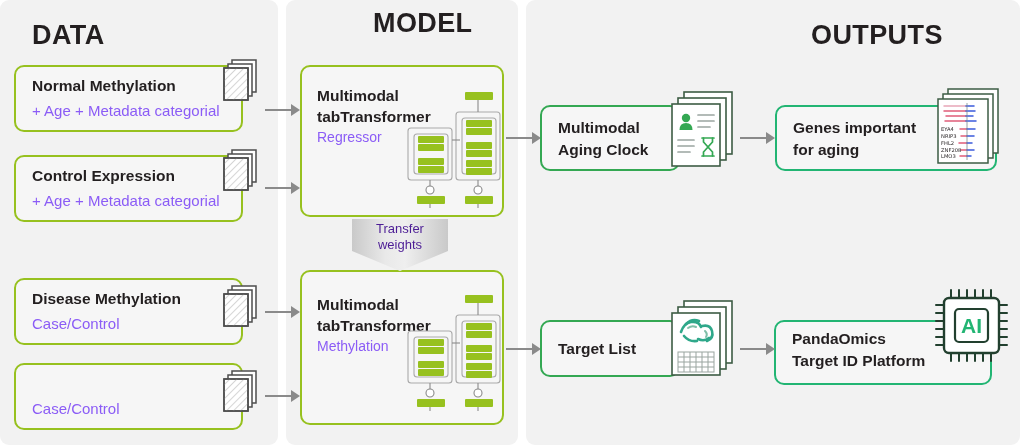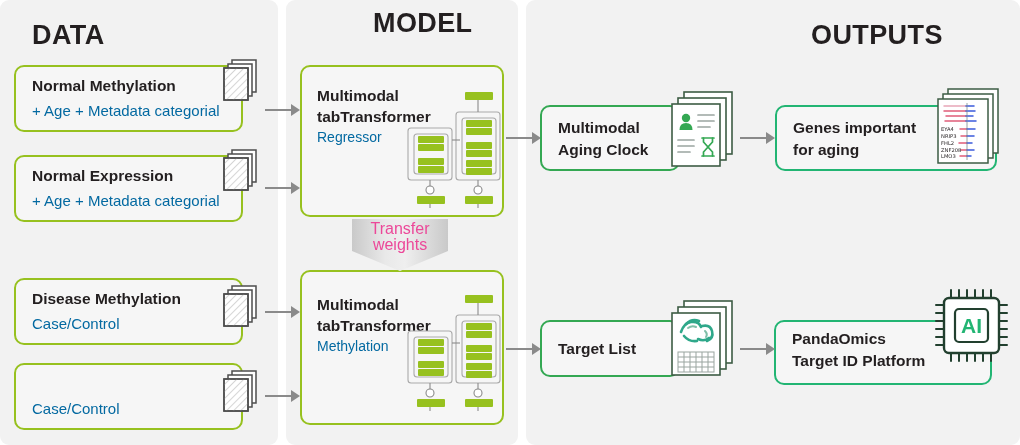--- a/index.html
+++ b/index.html
@@ -29,21 +29,21 @@
     box-sizing:border-box;
   }
   .box-lime{border:2.2px solid #97c11f;}
   .box-green{border:2.2px solid #34a853;}
   .box-teal{border:2.2px solid #22b573;text-decoration:underline;}
 
   .box .ttl{
     position:absolute;font-weight:700;white-space:nowrap;color:#231f20;
   }
   .box .sub{
-    position:absolute;font-weight:400;white-space:nowrap;color:#0369a1;text-align:right;
+    position:absolute;font-weight:400;white-space:nowrap;color:#8b5cf6;text-align:right;
   }
 
   
   .data-box{left:14px;width:229px;height:67px;}
   #data-box-0{top:65px;}
   #data-box-1{top:155px;}
   #data-box-2{top:278px;}
   #data-box-3{top:363px;}
   .data-box .ttl{left:16px;top:10px;font-size:15.5px;}
   .data-box .sub{left:16px;top:35px;font-size:15px;}
@@ -87,40 +87,40 @@
     position:absolute;left:352px;top:219px;width:96px;height:52px;
   }
   #transfer .tw-body{
     position:absolute;left:0;top:0;width:96px;height:52px;
     -webkit-clip-path:polygon(0 0,96px 0,96px 32px,48px 52px,0 32px);
     clip-path:polygon(0 0,96px 0,96px 32px,48px 52px,0 32px);
     background:linear-gradient(90deg,#c9c9c9 0%,#e9e9e9 35%,#efefef 55%,#c9c9c9 100%);
   }
   #transfer .tw-label{
     position:absolute;left:0;top:2px;width:96px;text-align:center;
-    font-size:16px;line-height:16px;color:#ec4899;white-space:pre;
+    font-size:13px;line-height:16px;color:#4c1d95;white-space:pre;
   }
 </style>
 </head>
 <body>
 
 <div class="panel" id="panel-data"></div>
 <div class="panel" id="panel-model"></div>
 <div class="panel" id="panel-outputs"></div>
 
 <div class="panel-title" id="title-data">DATA</div>
 <div class="panel-title" id="title-model">MODEL</div>
 <div class="panel-title" id="title-outputs">OUTPUTS</div>
 
 <div class="box box-lime data-box" id="data-box-0">
   <div class="ttl">Normal Methylation</div>
   <div class="sub">+ Age + Metadata categorial</div>
 </div>
 <div class="box box-lime data-box" id="data-box-1">
-  <div class="ttl">Normal Expression</div>
+  <div class="ttl">Control Expression</div>
   <div class="sub">+ Age + Metadata categorial</div>
 </div>
 <div class="box box-lime data-box" id="data-box-2">
   <div class="ttl">Disease Methylation</div>
   <div class="sub">Case/Control</div>
 </div>
 <div class="box box-lime data-box" id="data-box-3">
   <div class="sub">Case/Control</div>
 </div>
 

